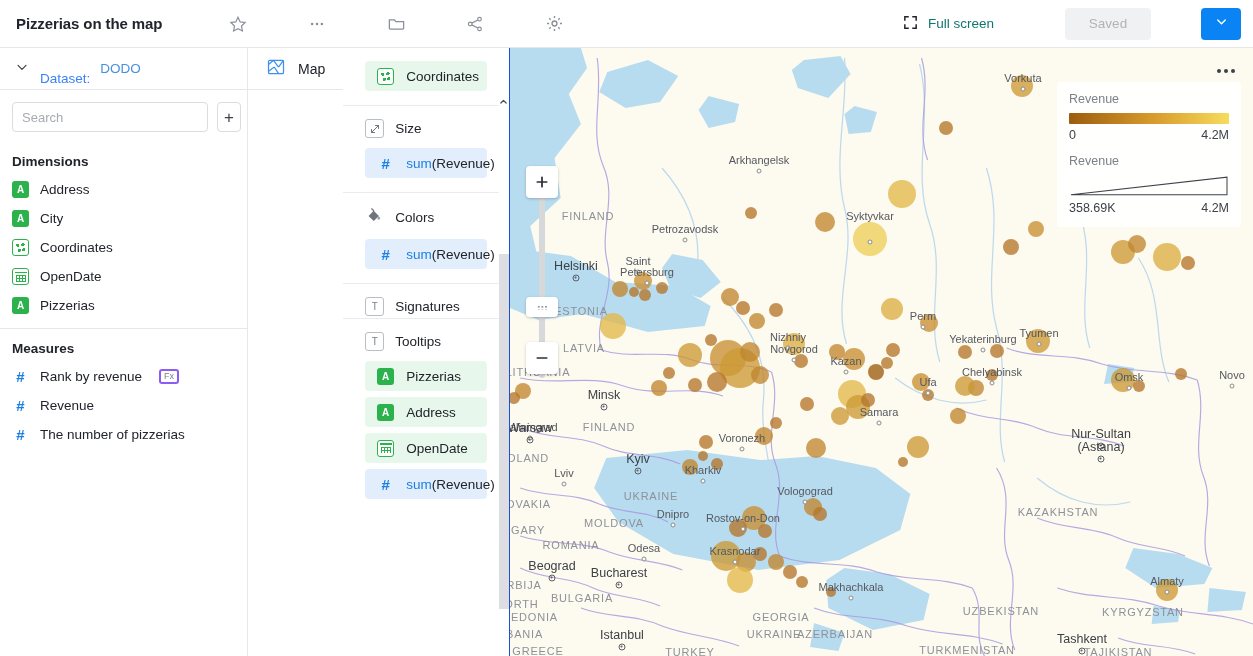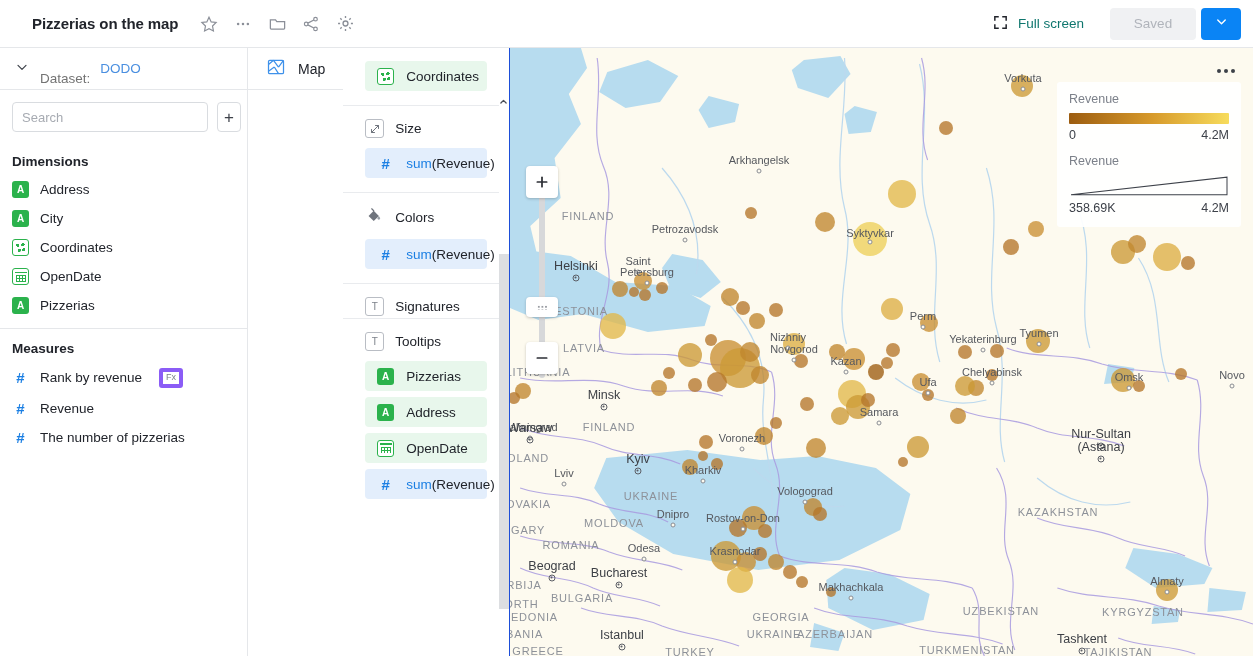--- a/index.html
+++ b/index.html
@@ -11,22 +11,23 @@
     background: #ffffff;
     color: #21242b;
   }
   .app { display: flex; flex-direction: column; width: 1253px; height: 656px; }
 
   
   .header {
     height: 48px; min-height: 48px;
     display: flex; align-items: center;
     border-bottom: 1px solid #e5e7ea;
-    padding: 0 8px 0 32px;
+    padding: 0 8px 0 16px;
     background: #fff;
+    gap: 45px;
   }
   .header-title {
     font-size: 15px; font-weight: 700; letter-spacing: -0.1px;
     color: #21242b; margin-right: 14px; white-space: nowrap;
   }
   .hdr-icon {
     width: 34px; height: 34px; display: flex; align-items: center; justify-content: center;
     color: #8b8f98; cursor: pointer; border-radius: 4px;
   }
   .header-spacer { flex: 1 1 auto; }
@@ -58,21 +59,21 @@
   .left-panel {
     width: 248px; min-width: 248px; height: 100%;
     border-right: 1px solid #e5e7ea;
     display: flex; flex-direction: column; background: #fff;
   }
   .dataset-row {
     height: 42px; min-height: 42px; display: flex; align-items: center;
     padding: 0 14px; border-bottom: 1px solid #e5e7ea; gap: 10px;
     font-size: 13.5px; cursor: pointer;
   }
-  .dataset-label { color: #737373; margin-top: 20px; }
+  .dataset-label { color: #3b82f6; margin-top: 20px; }
   .dataset-name { color: #4a8fe0; }
   .search-row { display: flex; align-items: center; gap: 9px; padding: 12px 14px 10px 12px; }
   .search-input {
     flex: 1 1 auto; height: 30px; border: 1px solid #d9dce0; border-radius: 4px;
     padding: 0 9px; font-size: 13px; font-family: inherit; color: #21242b;
     background: #fff; outline: none;
   }
   .search-input::placeholder { color: #a7abb2; }
   .add-btn {
     width: 30px; height: 30px; border: 1px solid #d9dce0; border-radius: 4px;
@@ -83,21 +84,21 @@
   .group-title {
     font-size: 13.5px; font-weight: 700; color: #21242b;
     padding: 8px 14px 6px 12px;
   }
   .field-row {
     display: flex; align-items: center; gap: 11px;
     padding: 6px 14px 6px 12px; font-size: 13.5px; cursor: pointer;
   }
   .field-label { color: #21242b; white-space: nowrap; }
   .fx-badge {
-    margin-left: 6px; border: 4px solid #8b5cf6; border-radius: 3px;
+    margin-left: 6px; border: 2px solid #8b5cf6; border-radius: 3px;
     font-size: 9px; color: #7c818a; padding: 1px 3px; line-height: 1.1;
   }
   .divider-line { height: 1px; background: #e5e7ea; margin: 8px 0 0 0; }
 
   
   .ticon {
     width: 17px; height: 17px; min-width: 17px; border-radius: 3px;
     display: flex; align-items: center; justify-content: center;
     font-size: 10px; font-weight: 700; color: #fff;
   }
@@ -616,21 +617,21 @@
           <div class="bubble" style="left: 4px; top: 350px; width: 12px; height: 12px; background: rgb(181, 118, 42); opacity: 0.78;"></div>
         </div>
       <div id="labels-layer">
           <div class="map-label" style="left: 513px; top: 30px;">Vorkuta</div>
           <div class="city-dot" style="left: 513px; top: 41px;"></div>
           <div class="map-label" style="left: 249px; top: 112px;">Arkhangelsk</div>
           <div class="city-dot" style="left: 249px; top: 123px;"></div>
           <div class="map-label country" style="left: 78px; top: 168px;">FINLAND</div>
           <div class="map-label" style="left: 175px; top: 181px;">Petrozavodsk</div>
           <div class="city-dot" style="left: 175px; top: 192px;"></div>
-          <div class="map-label" style="left: 360px; top: 185px;">Syktyvkar</div>
+          <div class="map-label" style="left: 360px; top: 168px;">Syktyvkar</div>
           <div class="city-dot" style="left: 360px; top: 194px;"></div>
           <div class="map-label capital" style="left: 66px; top: 218px;">Helsinki</div>
           <div class="capital-dot" style="left: 66px; top: 230px;"></div>
           <div class="map-label" style="left: 128px; top: 213px;">Saint</div>
           <div class="city-dot" style="left: 128px; top: 224px;"></div>
           <div class="map-label" style="left: 137px; top: 224px;">Petersburg</div>
           <div class="city-dot" style="left: 137px; top: 235px;"></div>
           <div class="map-label country" style="left: 71px; top: 263px;">ESTONIA</div>
           <div class="map-label" style="left: 413px; top: 268px;">Perm</div>
           <div class="city-dot" style="left: 413px; top: 279px;"></div>

